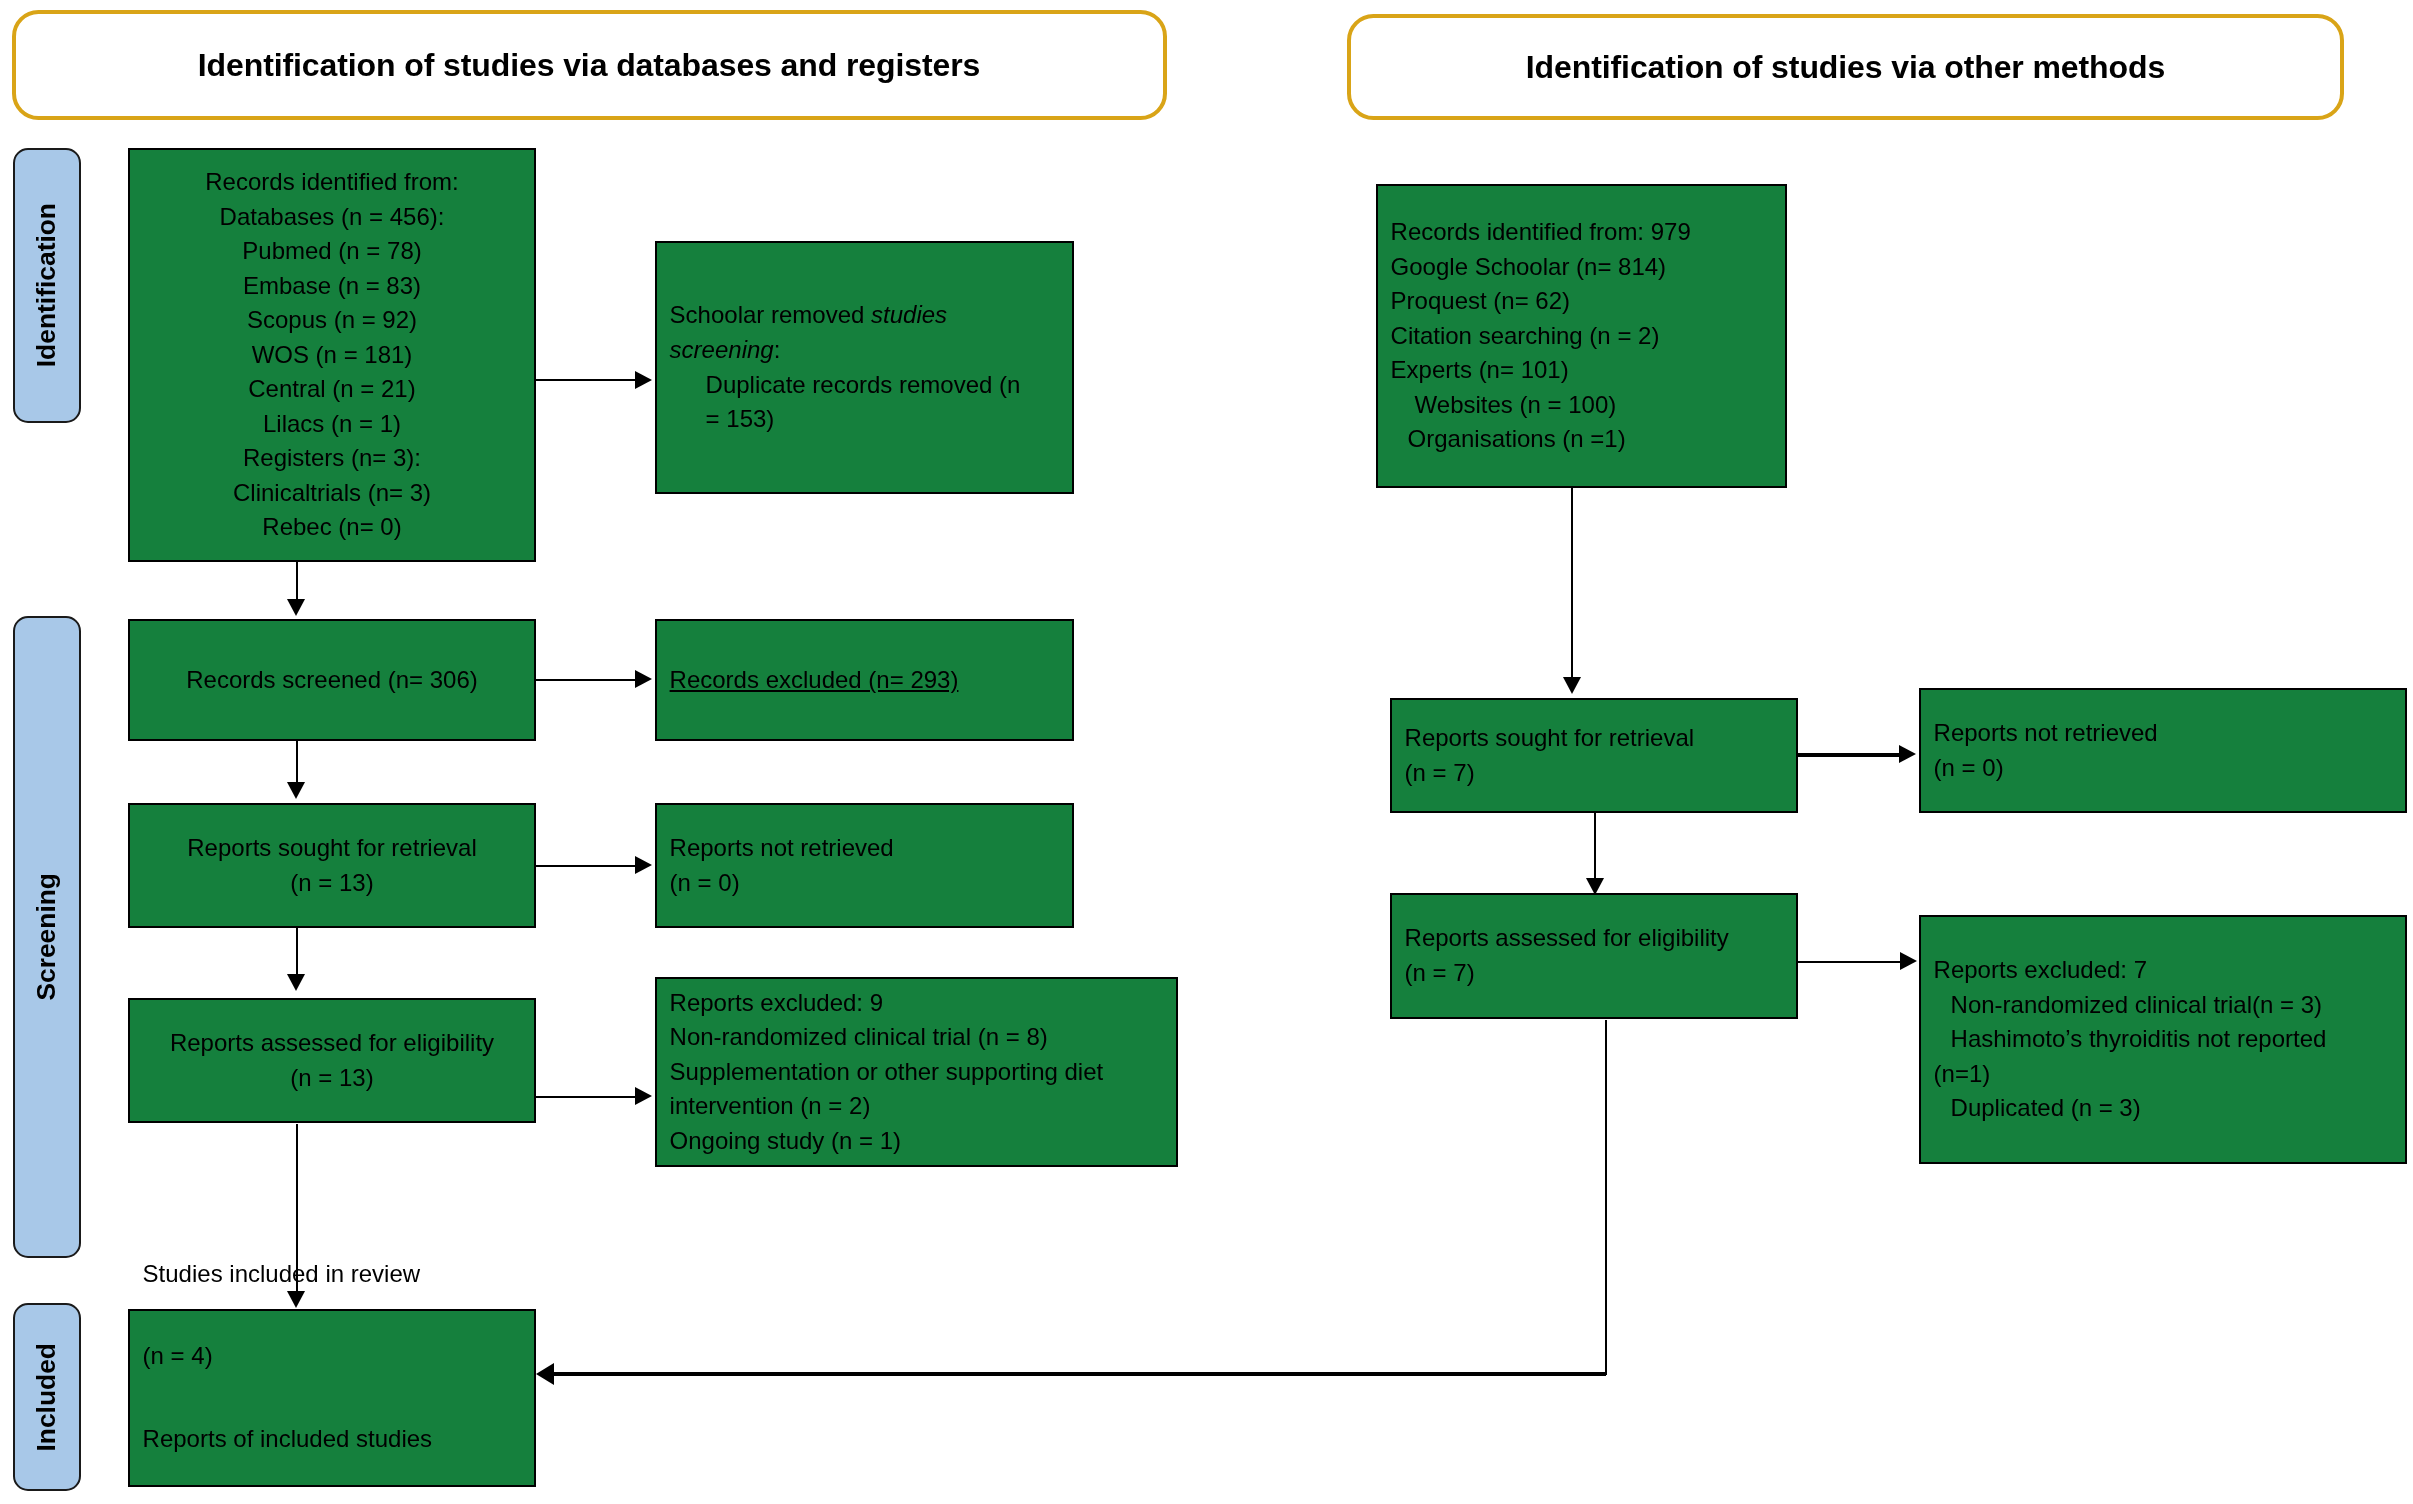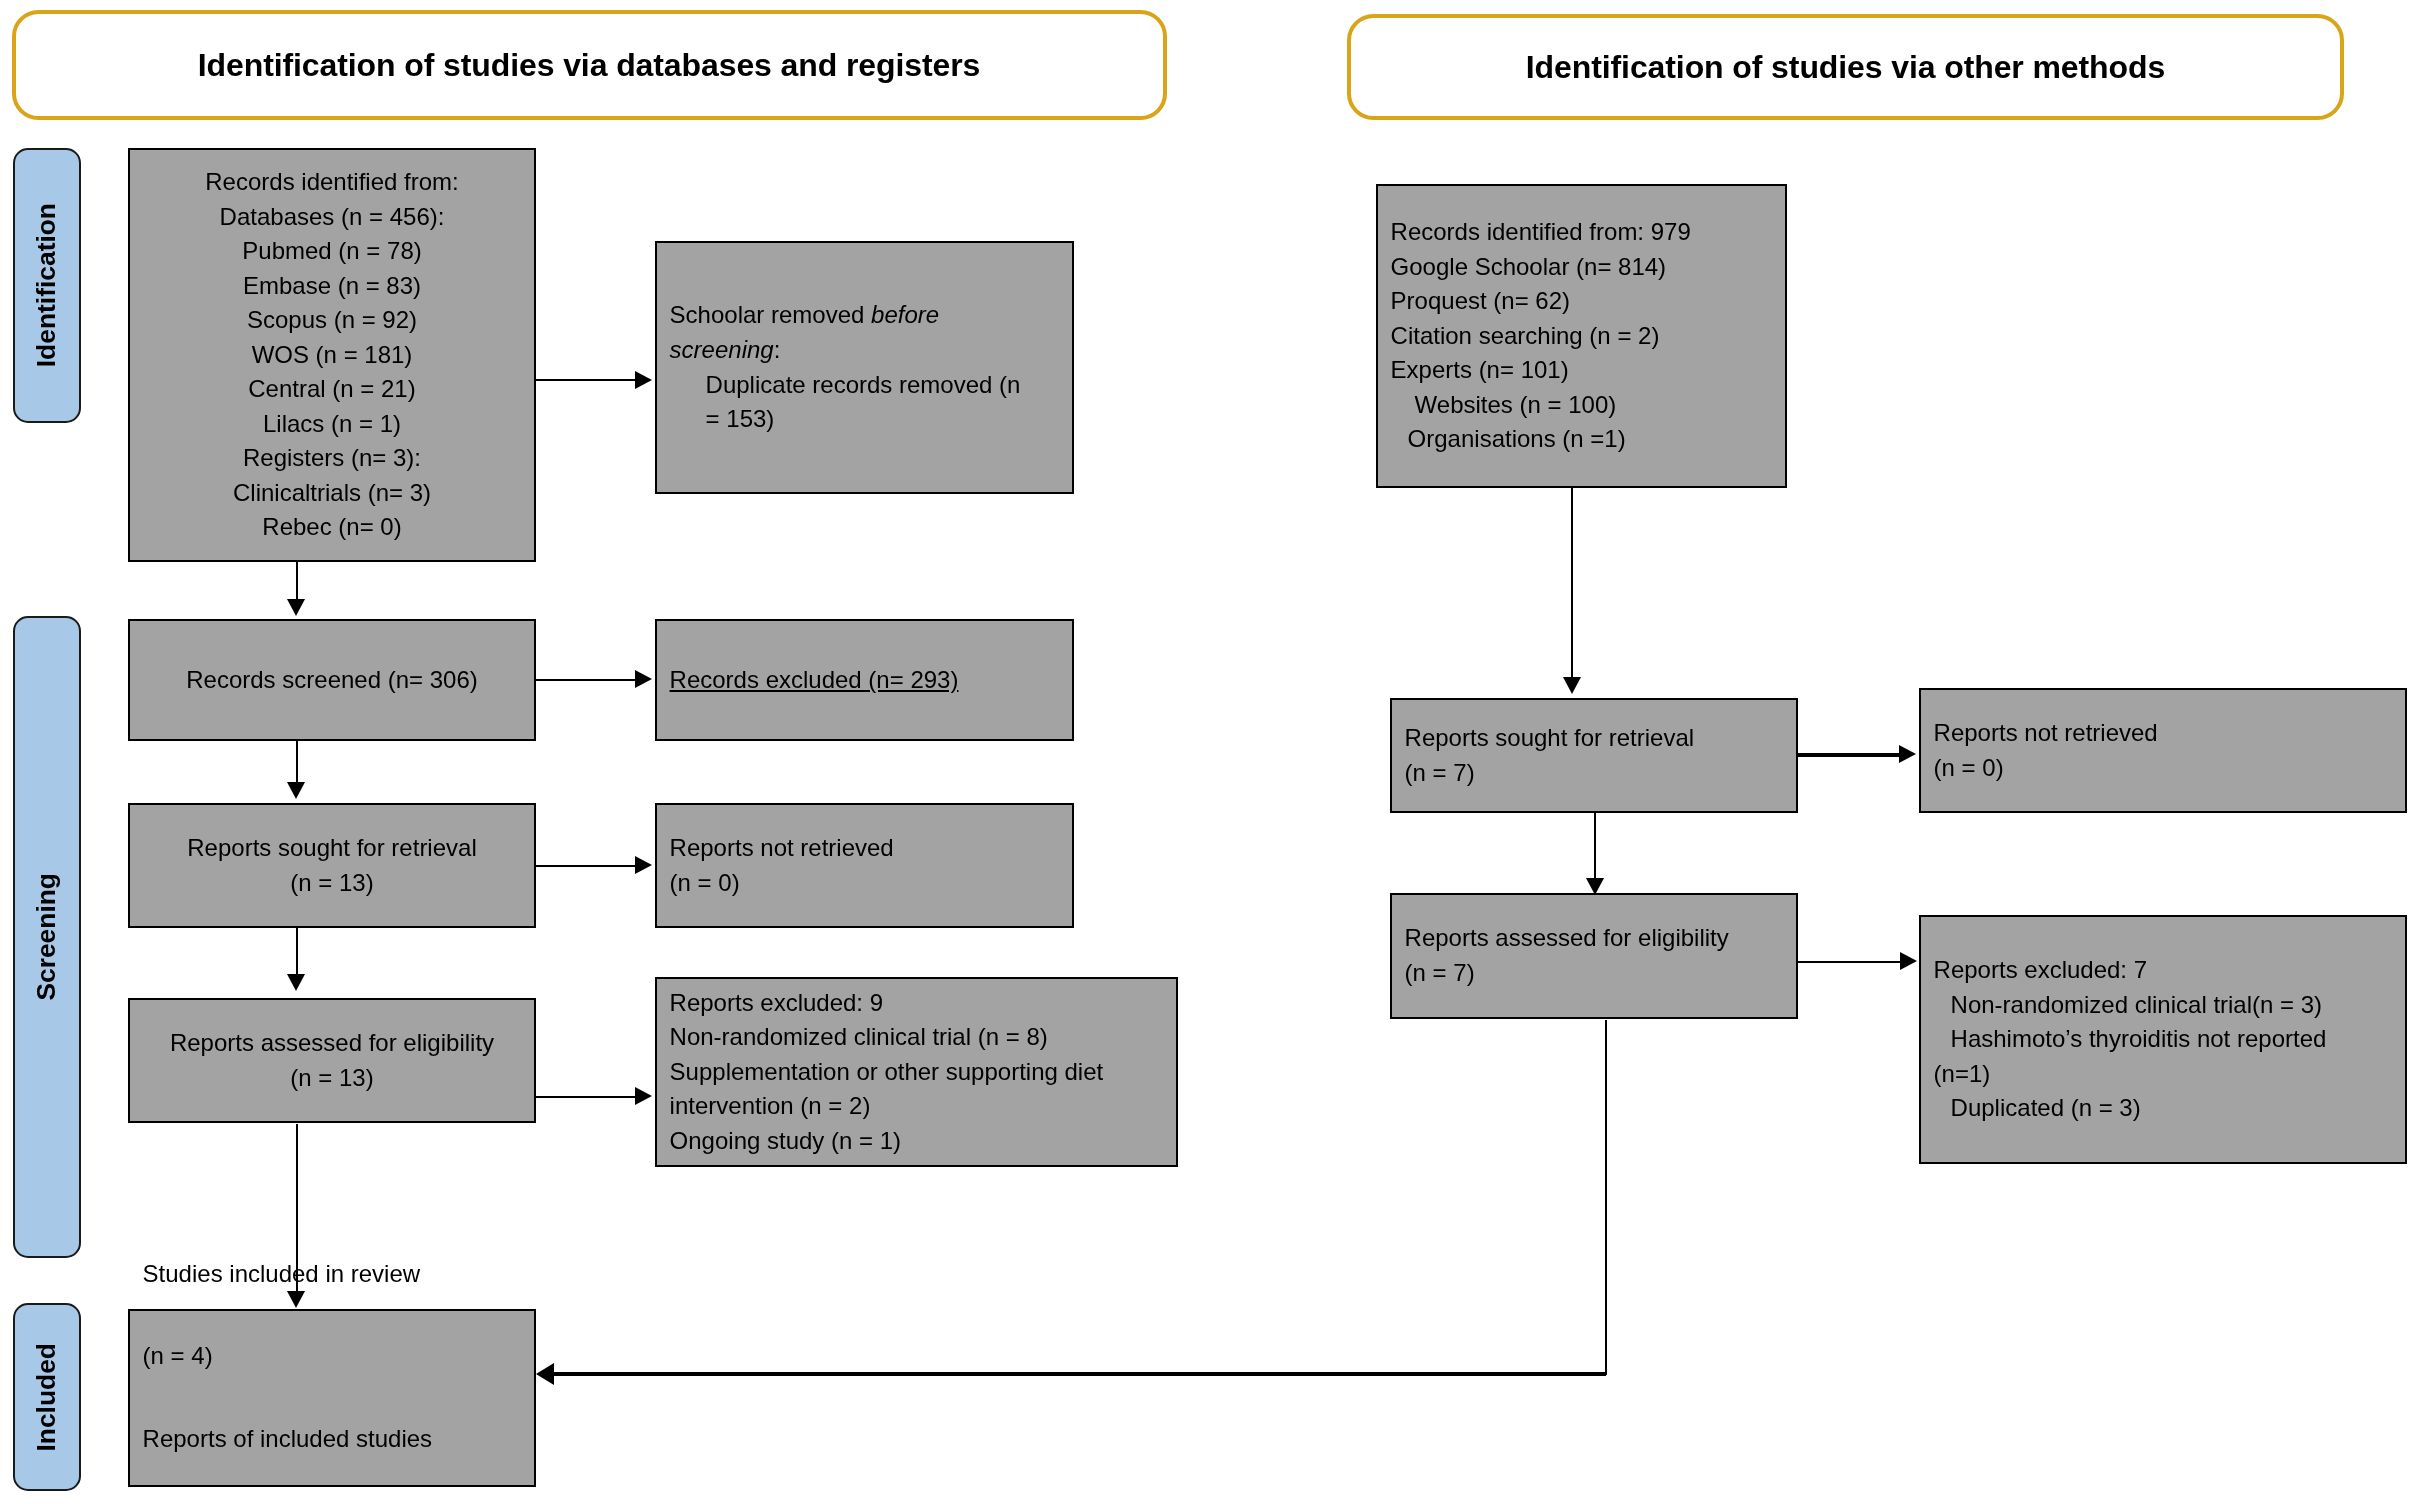--- a/index.html
+++ b/index.html
@@ -35,21 +35,21 @@
     transform:rotate(180deg);
     font-weight:bold;
     font-size:26.4px;
     color:#000;
     white-space:nowrap;
   }
 
   .box{
     position:absolute;
     border:2.9px solid #000;
-    background:#a3a3a3;
+    background:#15803d;
     box-sizing:border-box;
     display:flex;
     flex-direction:column;
     justify-content:center;
     padding:8px 12.6px;
   }
   .box.ctr{align-items:center;text-align:center;}
   .box .ln{
     font-size:24px;
     line-height:1.44;
@@ -107,21 +107,21 @@
     <div class="ln">Scopus (n = 92)</div>
     <div class="ln">WOS (n = 181)</div>
     <div class="ln">Central (n = 21)</div>
     <div class="ln">Lilacs (n = 1)</div>
     <div class="ln">Registers (n= 3):</div>
     <div class="ln">Clinicaltrials (n= 3)</div>
     <div class="ln">Rebec (n= 0)</div>
   </div>
 
   <div class="box" style="left:655px;top:241px;width:419px;height:253px;">
-    <div class="ln"><span>Schoolar removed </span><i>before</i></div>
+    <div class="ln"><span>Schoolar removed </span><i>studies</i></div>
     <div class="ln"><i>screening</i><span>:</span></div>
     <div class="ln i1">Duplicate records removed (n</div>
     <div class="ln i1">= 153)</div>
   </div>
 
   <div class="hline" style="left:535px;top:379px;width:101px;"></div>
   <div class="arrow-r" style="left:635px;top:371px;"></div>
 
   <div class="vline" style="left:296px;top:562px;height:41px;"></div>
   <div class="arrow-d" style="left:287px;top:599px;"></div>

